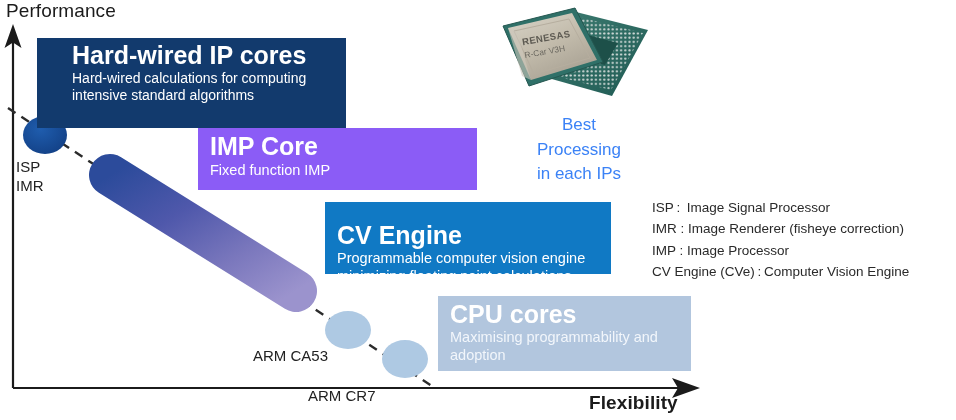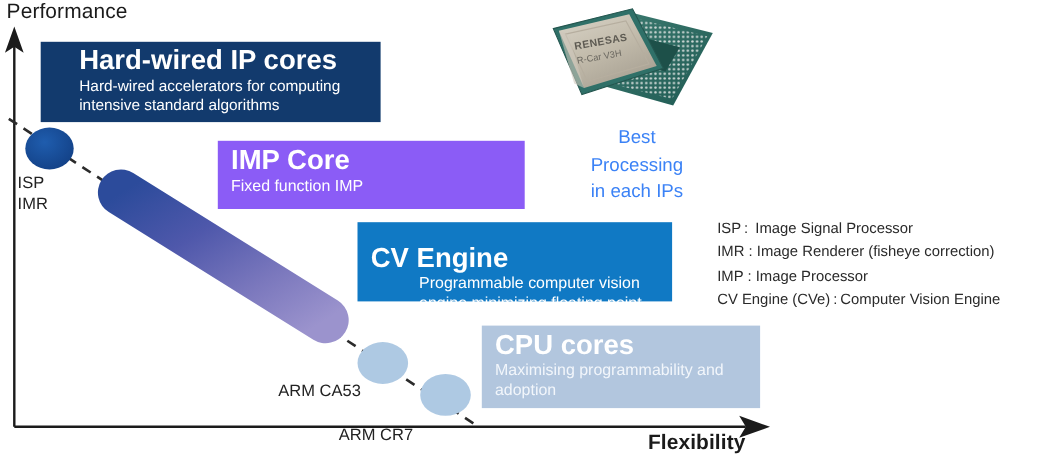--- a/index.html
+++ b/index.html
@@ -47,21 +47,21 @@
     font-weight: bold;
     line-height: 1.08;
     display: block;
   }
   .box .box-sub {
     display: block;
     line-height: 1.22;
   }
 
   #box-hardwired {
-    left: 37px; top: 38px; width: 309px; height: 73px;
+    left: 37px; top: 38px; width: 309px; height: 90px;
     background: #123a6d;
     padding-top: 4px;
     padding-left: 35px;
   }
   #box-hardwired .box-title { font-size: 25px; margin-bottom: 1px; }
   #box-hardwired .box-sub   { font-size: 14px; }
 
   #box-imp {
     left: 198px; top: 128px; width: 279px; height: 62px;
     background: #8b5cf6;
@@ -69,21 +69,21 @@
   }
   #box-imp .box-title { font-size: 25px; margin-bottom: 2px; }
   #box-imp .box-sub   { font-size: 14.5px; }
 
   #box-cv {
     left: 325px; top: 202px; width: 286px; height: 72px;
     background: #1079c4;
     padding-top: 20px;
   }
   #box-cv .box-title { font-size: 25px; margin-bottom: 1px; }
-  #box-cv .box-sub   { font-size: 14.5px; margin-left: 44px; }
+  #box-cv .box-sub   { font-size: 14.5px; }
 
   #box-cpu {
     left: 438px; top: 296px; width: 253px; height: 75px;
     background: #b2c6de;
     padding-top: 5px;
   }
   #box-cpu .box-title { font-size: 25px; color: #ffffff; margin-bottom: 1px; }
   #box-cpu .box-sub   { font-size: 14.5px; color: #f2f6fb; }
 
   
@@ -182,21 +182,21 @@
 
   <div class="node-label" id="label-isp-imr">
     <span>ISP</span><br>
     <span>IMR</span>
   </div>
   <div class="node-label" id="label-ca53">ARM CA53</div>
   <div class="node-label" id="label-cr7">ARM CR7</div>
 
   <div class="box" id="box-hardwired">
     <span class="box-title">Hard-wired IP cores</span>
-    <span class="box-sub">Hard-wired accelerators for computing intensive standard algorithms</span>
+    <span class="box-sub">Hard-wired calculations for computing intensive standard algorithms</span>
   </div>
 
   <div class="box" id="box-imp">
     <span class="box-title">IMP Core</span>
     <span class="box-sub">Fixed function IMP</span>
   </div>
 
   <div class="box" id="box-cv">
     <span class="box-title">CV Engine</span>
     <span class="box-sub">Programmable computer vision engine minimizing floating point calculations</span>

